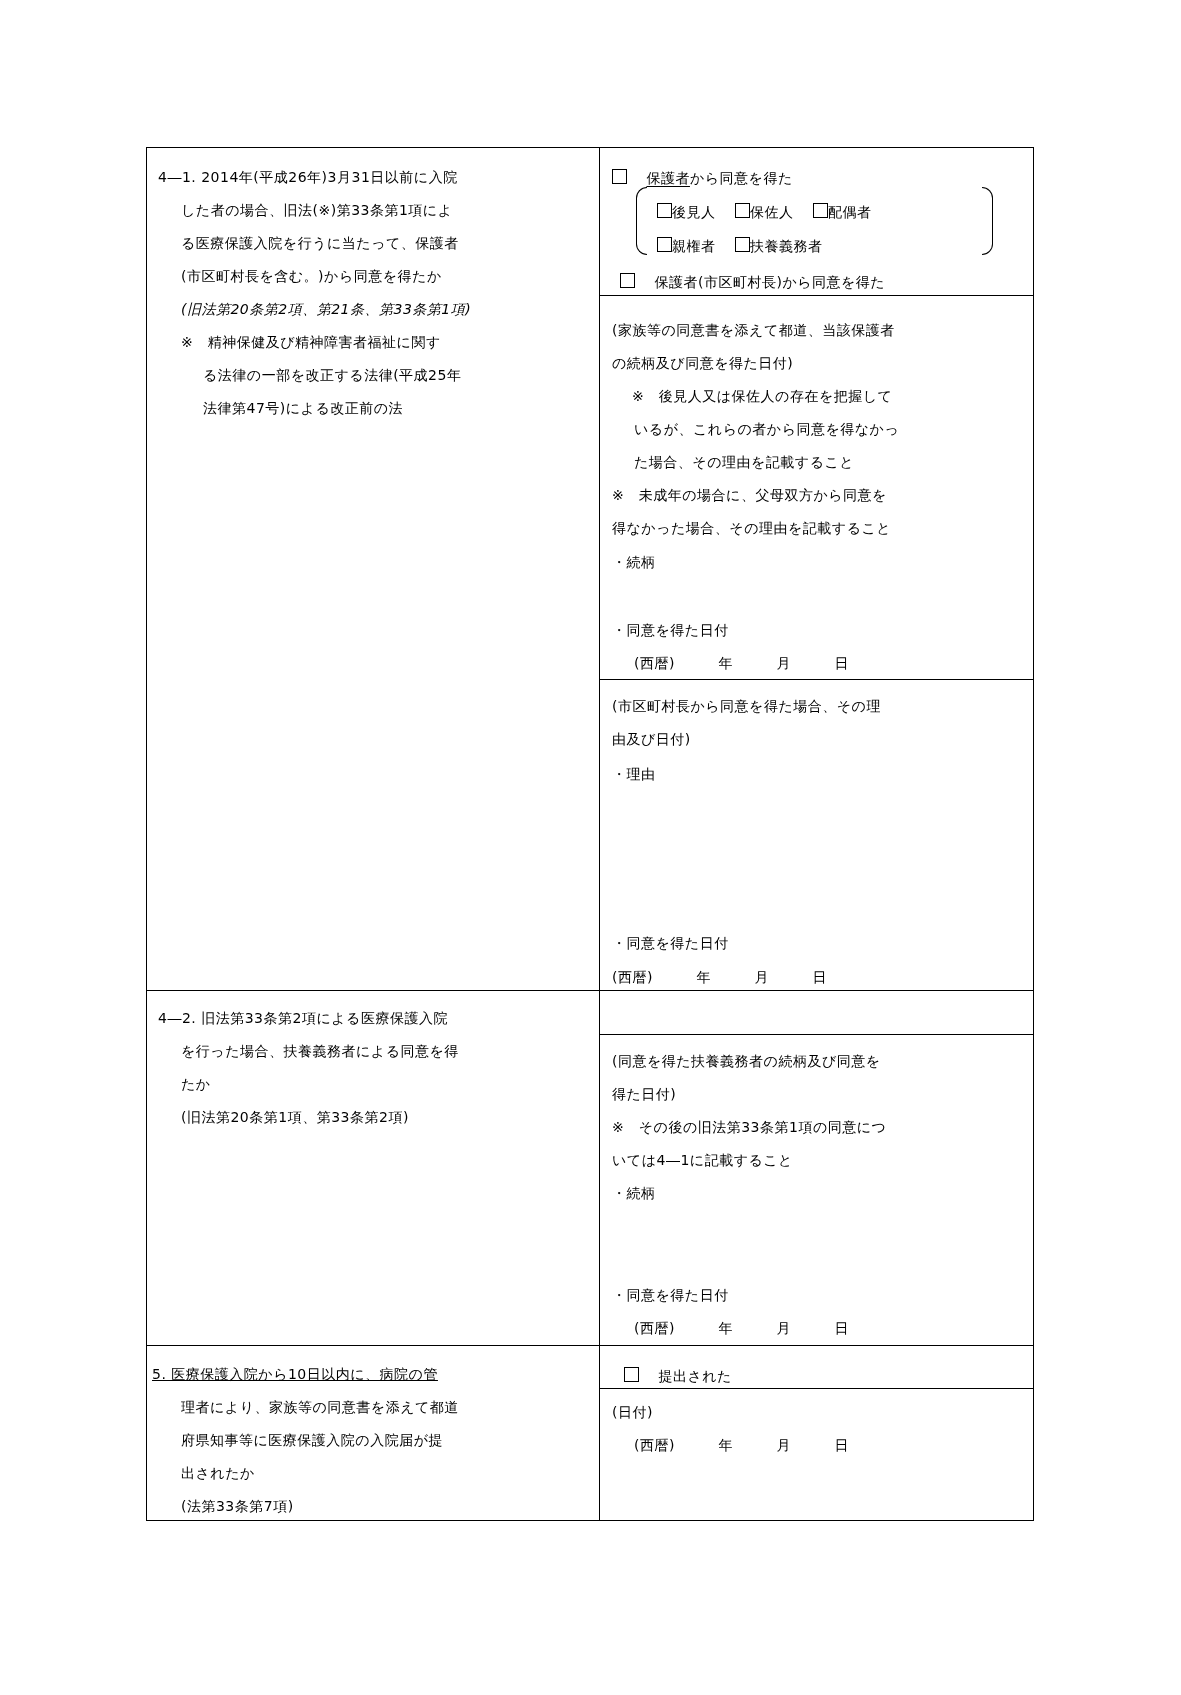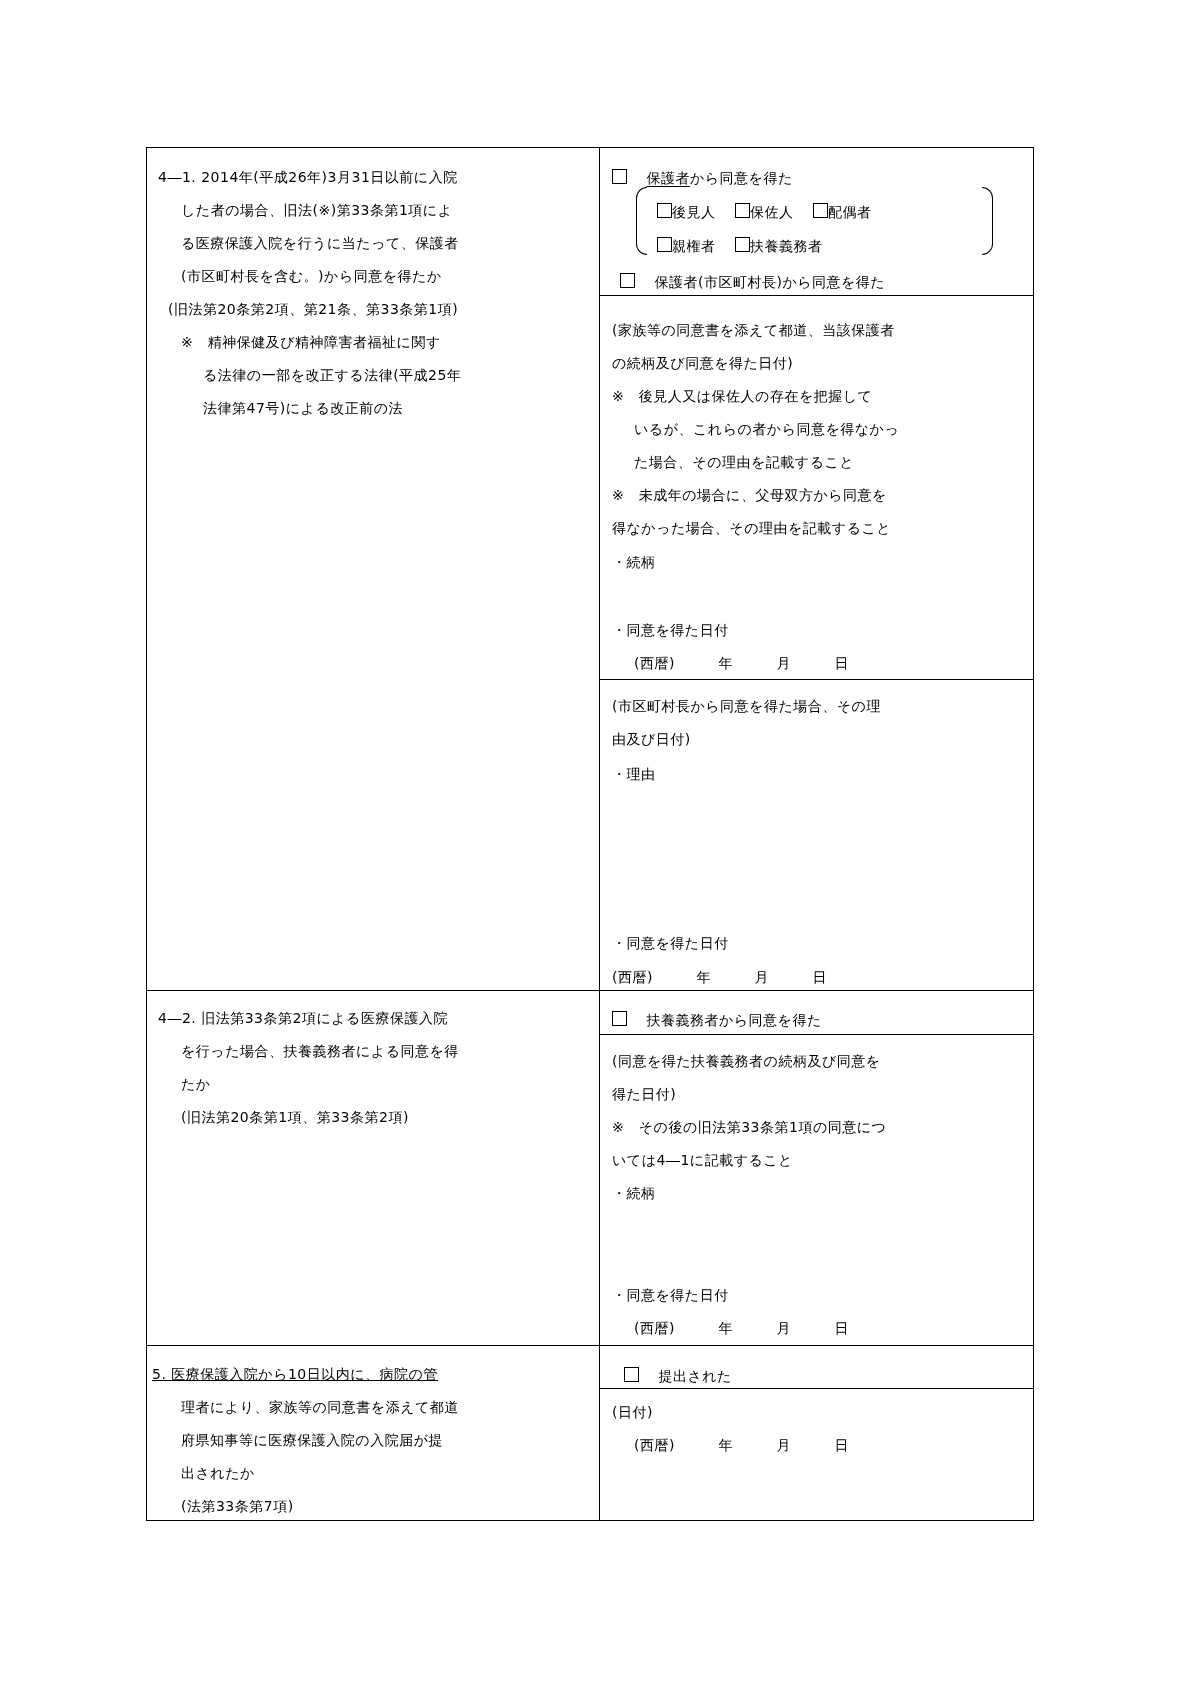--- a/index.html
+++ b/index.html
@@ -30,21 +30,21 @@
   <div class="hline" style="left:599px; top:295px; width:435px;"></div>
   <div class="hline" style="left:599px; top:679px; width:435px;"></div>
   <div class="hline" style="left:599px; top:1034px; width:435px;"></div>
   <div class="hline" style="left:599px; top:1388px; width:435px;"></div>
 
   <div class="cell">
     <div class="ln" style="left:158px; top:152px;">4―1.&nbsp;2014年(平成26年)3月31日以前に入院</div>
     <div class="ln" style="left:181px; top:185px;">した者の場合、旧法(※)第33条第1項によ</div>
     <div class="ln" style="left:181px; top:218px;">る医療保護入院を行うに当たって、保護者</div>
     <div class="ln" style="left:181px; top:251px;">(市区町村長を含む。)から同意を得たか</div>
-    <div class="ln" style="left:168px; top:284px;">(旧法第20条第2項、第21条、第33条第1項)</div>
+    <div class="ln" style="left:181px; top:284px;font-style:italic;">(旧法第20条第2項、第21条、第33条第1項)</div>
     <div class="ln" style="left:181px; top:317px;">※　精神保健及び精神障害者福祉に関す</div>
     <div class="ln" style="left:203px; top:350px;">る法律の一部を改正する法律(平成25年</div>
     <div class="ln" style="left:203px; top:383px;">法律第47号)による改正前の法</div>
   </div>
 
   <div class="cell">
     <div class="ln" style="left:612px; top:153px;">
       <span class="box"></span><span>　 </span><span class="u">保護者</span><span>から同意を得た</span>
     </div>
 
@@ -62,21 +62,21 @@
     </div>
 
     <div class="ln" style="left:612px; top:257px;padding-left:8px;">
       <span class="box"></span><span>　 </span><span>保護者(市区町村長)から同意を得た</span>
     </div>
   </div>
 
   <div class="cell">
     <div class="ln" style="left:612px; top:305px;">(家族等の同意書を添えて都道、当該保護者</div>
     <div class="ln" style="left:612px; top:338px;">の続柄及び同意を得た日付)</div>
-    <div class="ln" style="left:612px; top:371px;">※　後見人又は保佐人の存在を把握して</div>
+    <div class="ln" style="left:632px; top:371px;">※　後見人又は保佐人の存在を把握して</div>
     <div class="ln" style="left:634px; top:404px;">いるが、これらの者から同意を得なかっ</div>
     <div class="ln" style="left:634px; top:437px;">た場合、その理由を記載すること</div>
     <div class="ln" style="left:612px; top:470px;">※　未成年の場合に、父母双方から同意を</div>
     <div class="ln" style="left:612px; top:503px;">得なかった場合、その理由を記載すること</div>
     <div class="ln" style="left:612px; top:537px;">・続柄</div>
     <div class="ln" style="left:612px; top:605px;">・同意を得た日付</div>
     <div class="ln" style="left:634px; top:638px;">(西暦)　　　年　　　月　　　日</div>
   </div>
 
   <div class="cell">
@@ -87,23 +87,20 @@
     <div class="ln" style="left:612px; top:952px;">(西暦)　　　年　　　月　　　日</div>
   </div>
 
   <div class="cell">
     <div class="ln" style="left:158px; top:993px;">4―2.&nbsp;旧法第33条第2項による医療保護入院</div>
     <div class="ln" style="left:181px; top:1026px;">を行った場合、扶養義務者による同意を得</div>
     <div class="ln" style="left:181px; top:1059px;text-align:center;">たか</div>
     <div class="ln" style="left:181px; top:1092px;">(旧法第20条第1項、第33条第2項)</div>
   </div>
 
-  <div class="ln" style="left:612px; top:995px;">
-    <span class="box"></span><span>　 </span><span>扶養義務者から同意を得た</span>
-  </div>
 
   <div class="cell">
     <div class="ln" style="left:612px; top:1036px;">(同意を得た扶養義務者の続柄及び同意を</div>
     <div class="ln" style="left:612px; top:1069px;">得た日付)</div>
     <div class="ln" style="left:612px; top:1102px;">※　その後の旧法第33条第1項の同意につ</div>
     <div class="ln" style="left:612px; top:1135px;">いては4―1に記載すること</div>
     <div class="ln" style="left:612px; top:1168px;">・続柄</div>
     <div class="ln" style="left:612px; top:1270px;">・同意を得た日付</div>
     <div class="ln" style="left:634px; top:1303px;">(西暦)　　　年　　　月　　　日</div>
   </div>

